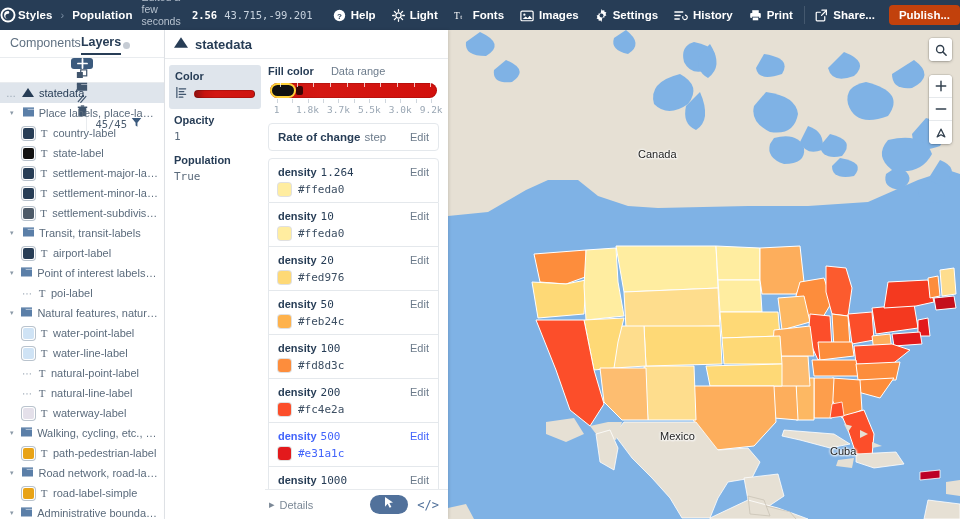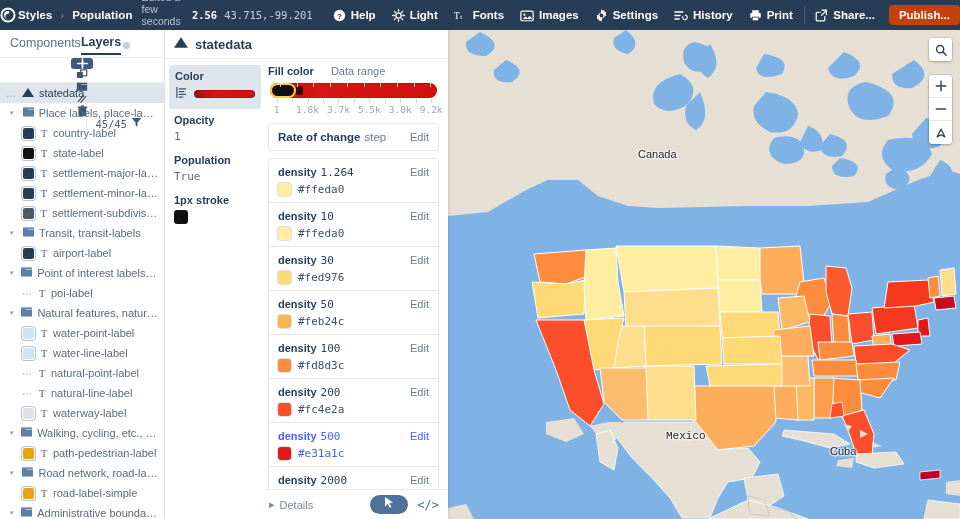--- a/index.html
+++ b/index.html
@@ -494,24 +494,20 @@
             <span class="ramp-mini"></span>
           </div>
         </div>
         <div class="prop">
           <div class="prop-label">Opacity</div>
           <div class="prop-val">1</div>
         </div>
         <div class="prop">
           <div class="prop-label">Population</div>
           <div class="prop-val">True</div>
-        </div>
-        <div class="prop">
-          <div class="prop-label">1px stroke</div>
-          <div class="blk"></div>
         </div>
       </div>
 
       <div class="sp-right">
         <div class="fc-head">
           <b>Fill color</b>
           <span>Data range</span>
         </div>
 
         <div class="ramp-wrap">
@@ -583,21 +579,21 @@
                 <span class="edit">Edit</span>
               </div>
               <div class="stop-bot">
                 <span class="stop-sw" style="background: rgb(255, 237, 160); box-shadow: rgba(0, 0, 0, 0.12) 0px 0px 0px 1px;"></span>
                 <span class="stop-hex">#ffeda0</span>
               </div>
             </div>
             <div class="stop">
               <div class="stop-top">
                 <span class="stop-key">density</span>
-                <span class="stop-num">30</span>
+                <span class="stop-num">20</span>
                 <span class="edit">Edit</span>
               </div>
               <div class="stop-bot">
                 <span class="stop-sw" style="background: rgb(254, 217, 118); box-shadow: rgba(0, 0, 0, 0.12) 0px 0px 0px 1px;"></span>
                 <span class="stop-hex">#fed976</span>
               </div>
             </div>
             <div class="stop">
               <div class="stop-top">
                 <span class="stop-key">density</span>
@@ -638,21 +634,21 @@
                 <span class="edit">Edit</span>
               </div>
               <div class="stop-bot">
                 <span class="stop-sw" style="background: rgb(227, 26, 28); box-shadow: rgba(0, 0, 0, 0.12) 0px 0px 0px 1px;"></span>
                 <span class="stop-hex">#e31a1c</span>
               </div>
             </div>
             <div class="stop">
               <div class="stop-top">
                 <span class="stop-key">density</span>
-                <span class="stop-num">2000</span>
+                <span class="stop-num">1000</span>
                 <span class="edit">Edit</span>
               </div>
               <div class="stop-bot">
                 <span class="stop-sw" style="background: rgb(189, 0, 38); box-shadow: rgba(0, 0, 0, 0.12) 0px 0px 0px 1px;"></span>
                 <span class="stop-hex">#bd0026</span>
               </div>
             </div>
             <div class="addstop">
               <span class="pl">+</span>
               <span>Add another stop</span>
@@ -817,21 +813,21 @@
       <path d="M384 374 L394 372 L396 386 L382 388 Z" fill="#fc4e2a" stroke="#fff" stroke-width="0.8"></path>
 
       <path d="M498 452 L512 450 L512 466 L498 464 Z" fill="#e6e0d4"></path>
       <path d="M480 470 L512 474 L512 489 L476 489 Z" fill="#e6e0d4" stroke="#fff" stroke-width="0.8"></path>
 
       <path d="M0 478 L18 474 L26 489 L0 489 Z" fill="#e6e0d4"></path>
     </svg>
 
     <div id="map-labels">
         <div class="map-label" style="left: 190px; top: 118px;">Canada</div>
-        <div class="map-label" style="left: 218px; top: 400px; font-family: Liberation Mono, monospace;">Mexico</div>
+        <div class="map-label" style="left: 212px; top: 400px;">Mexico</div>
         <div class="map-label" style="left: 382px; top: 415px;">Cuba</div>
       </div>
 
     <div class="mapctl" style="top:8px">
       <div class="mapbtn">
         <svg width="12" height="12" viewBox="0 0 14 14">
             <circle cx="6" cy="6" r="4.2" fill="none" stroke="#33414f" stroke-width="1.6"></circle>
             <path d="M9.2 9.2L13 13" stroke="#33414f" stroke-width="1.7" stroke-linecap="round"></path>
           </svg>
       </div>

